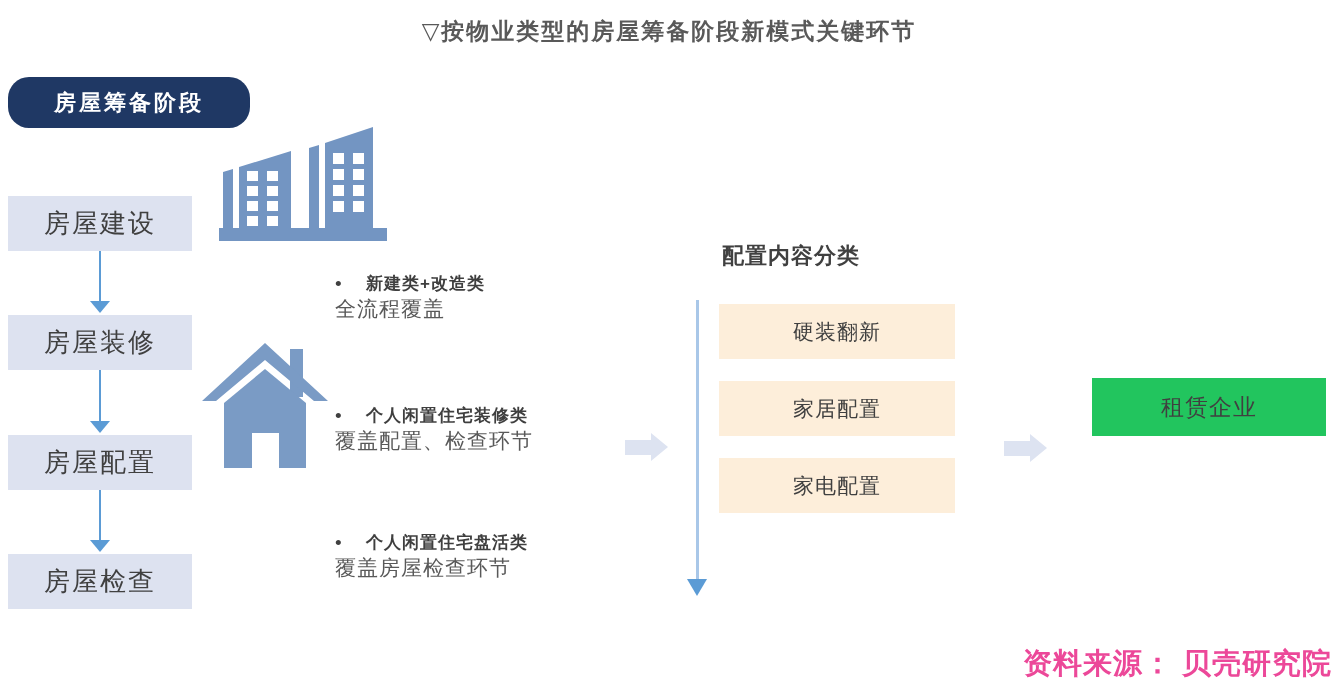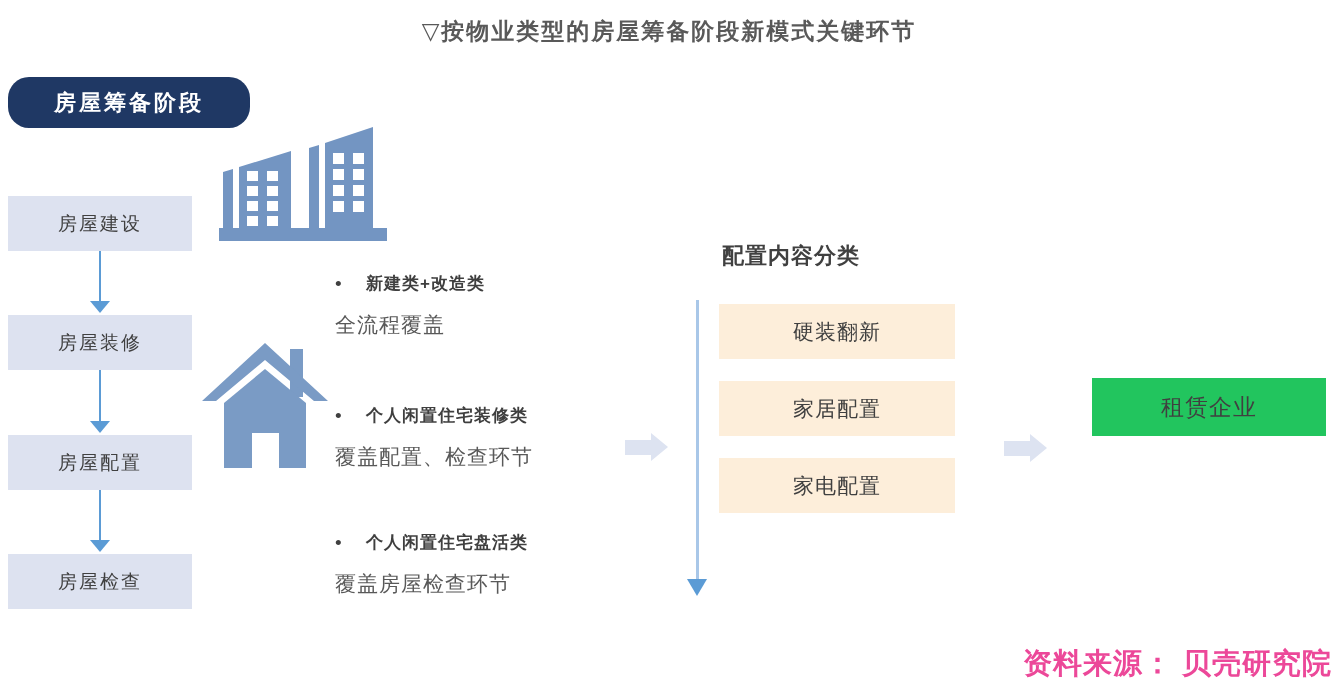--- a/index.html
+++ b/index.html
@@ -30,21 +30,21 @@
     font-weight: bold;
     letter-spacing: 3px;
     display: flex; align-items: center; justify-content: center; border-radius: 21px;
   }
   .stage-box {
     position: absolute;
     left: 8px;
     width: 184px; height: 55px;
     background: #dde2f0;
     color: #404040;
-    font-size: 19px;
+    font-size: 26px;
     letter-spacing: 2px;
     display: flex; align-items: center; justify-content: center; font-family: Liberation Serif, serif;
   }
   .v-arrow { position: absolute; left: 90px; width: 20px; }
   .v-arrow .v-line {
     position: absolute; left: 9px; top: 0; bottom: 11px;
     width: 2px; background: #5b9bd5;
   }
   .v-arrow .v-head {
     position: absolute; bottom: 0; left: 0;
@@ -58,21 +58,20 @@
   .feature-title-row { display: flex; align-items: center; }
   .feature-bullet {
     display: inline-block; width: 31px;
     font-size: 19px; color: #404040;
   }
   .feature-title {
     font-size: 17px; font-weight: bold;
     color: #3f3f3f; letter-spacing: 1px;
   }
   .feature-desc {
-    margin-top: 16px;
     font-size: 21px; color: #595959; letter-spacing: 1px;
   }
   .block-arrow { position: absolute; width: 43px; height: 29px; }
   .block-arrow .ba-shaft {
     position: absolute; left: 0; top: 7px;
     width: 26px; height: 15px; background: #dde3f1;
   }
   .block-arrow .ba-head {
     position: absolute; left: 26px; top: 0;
     width: 0; height: 0;

